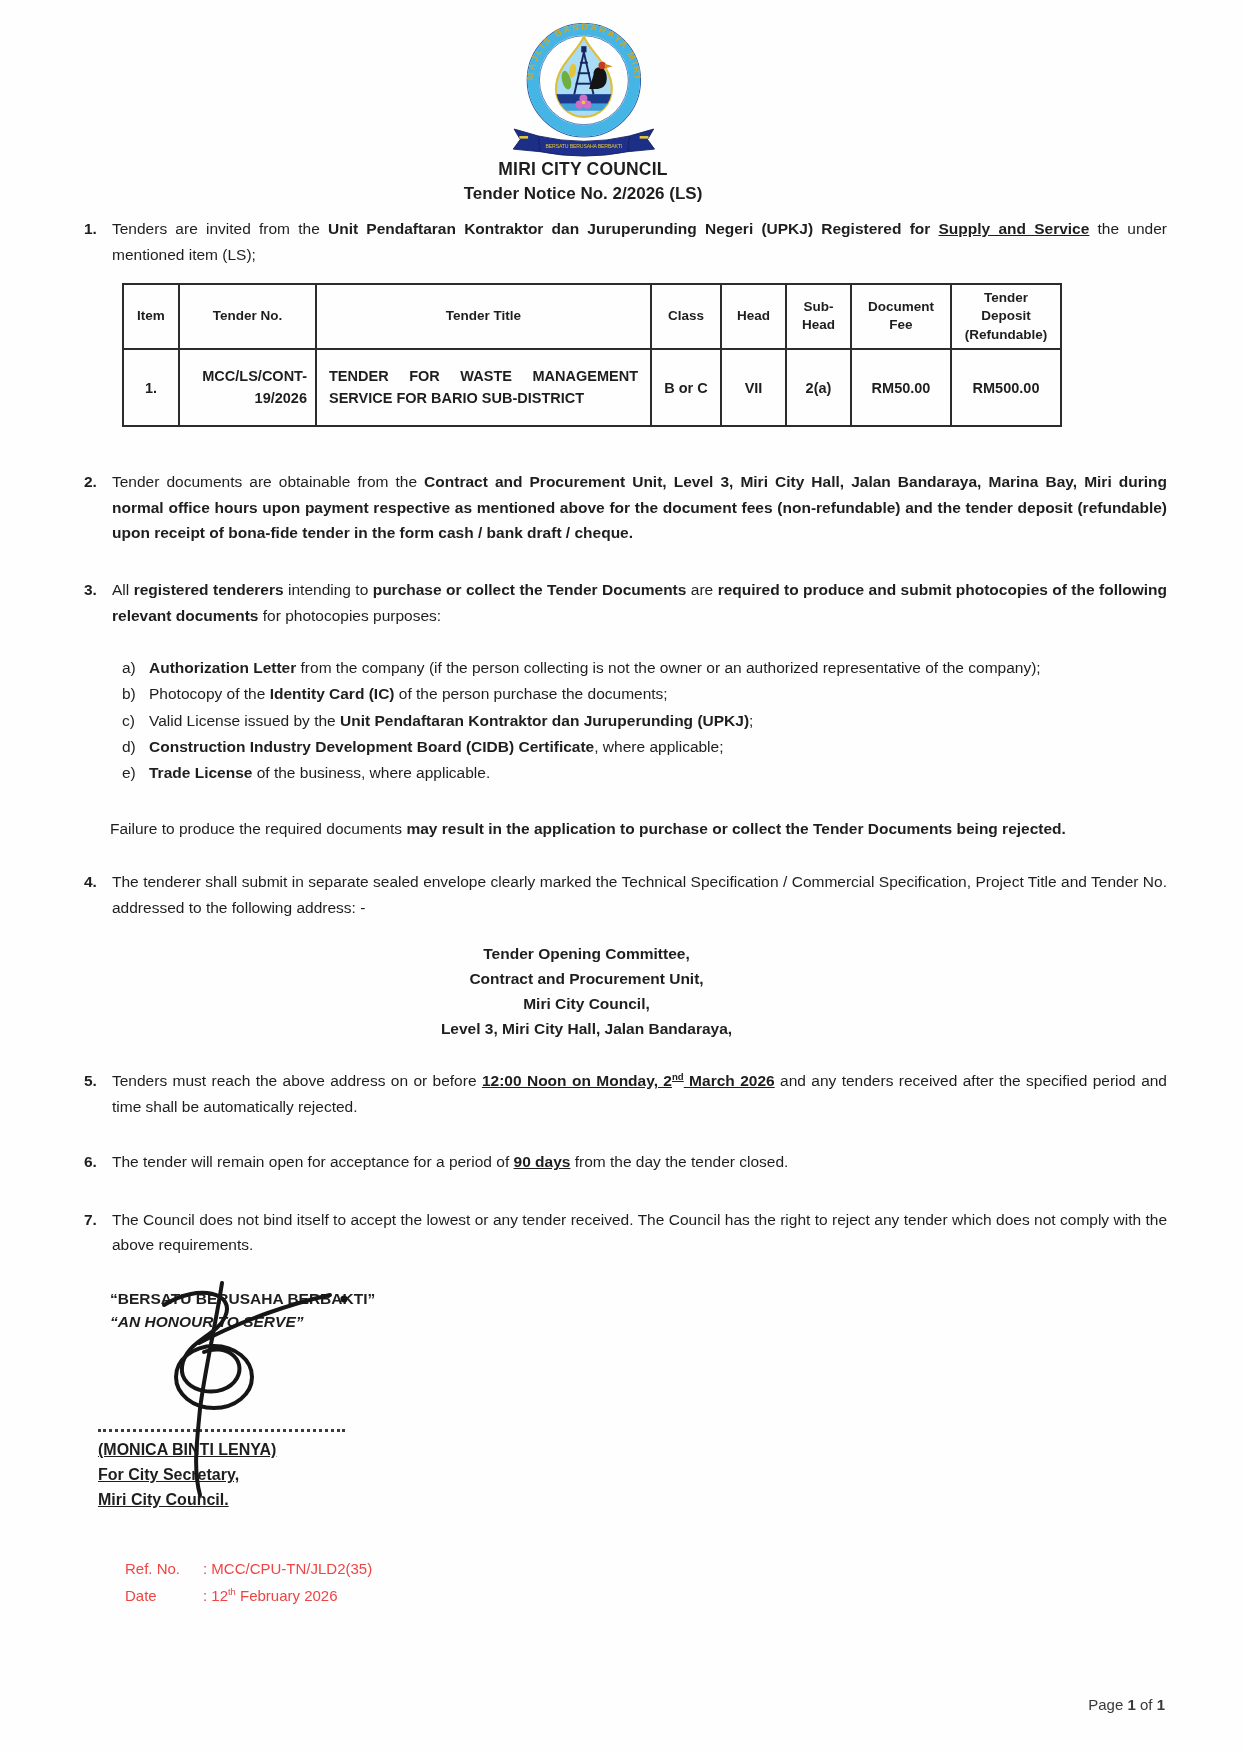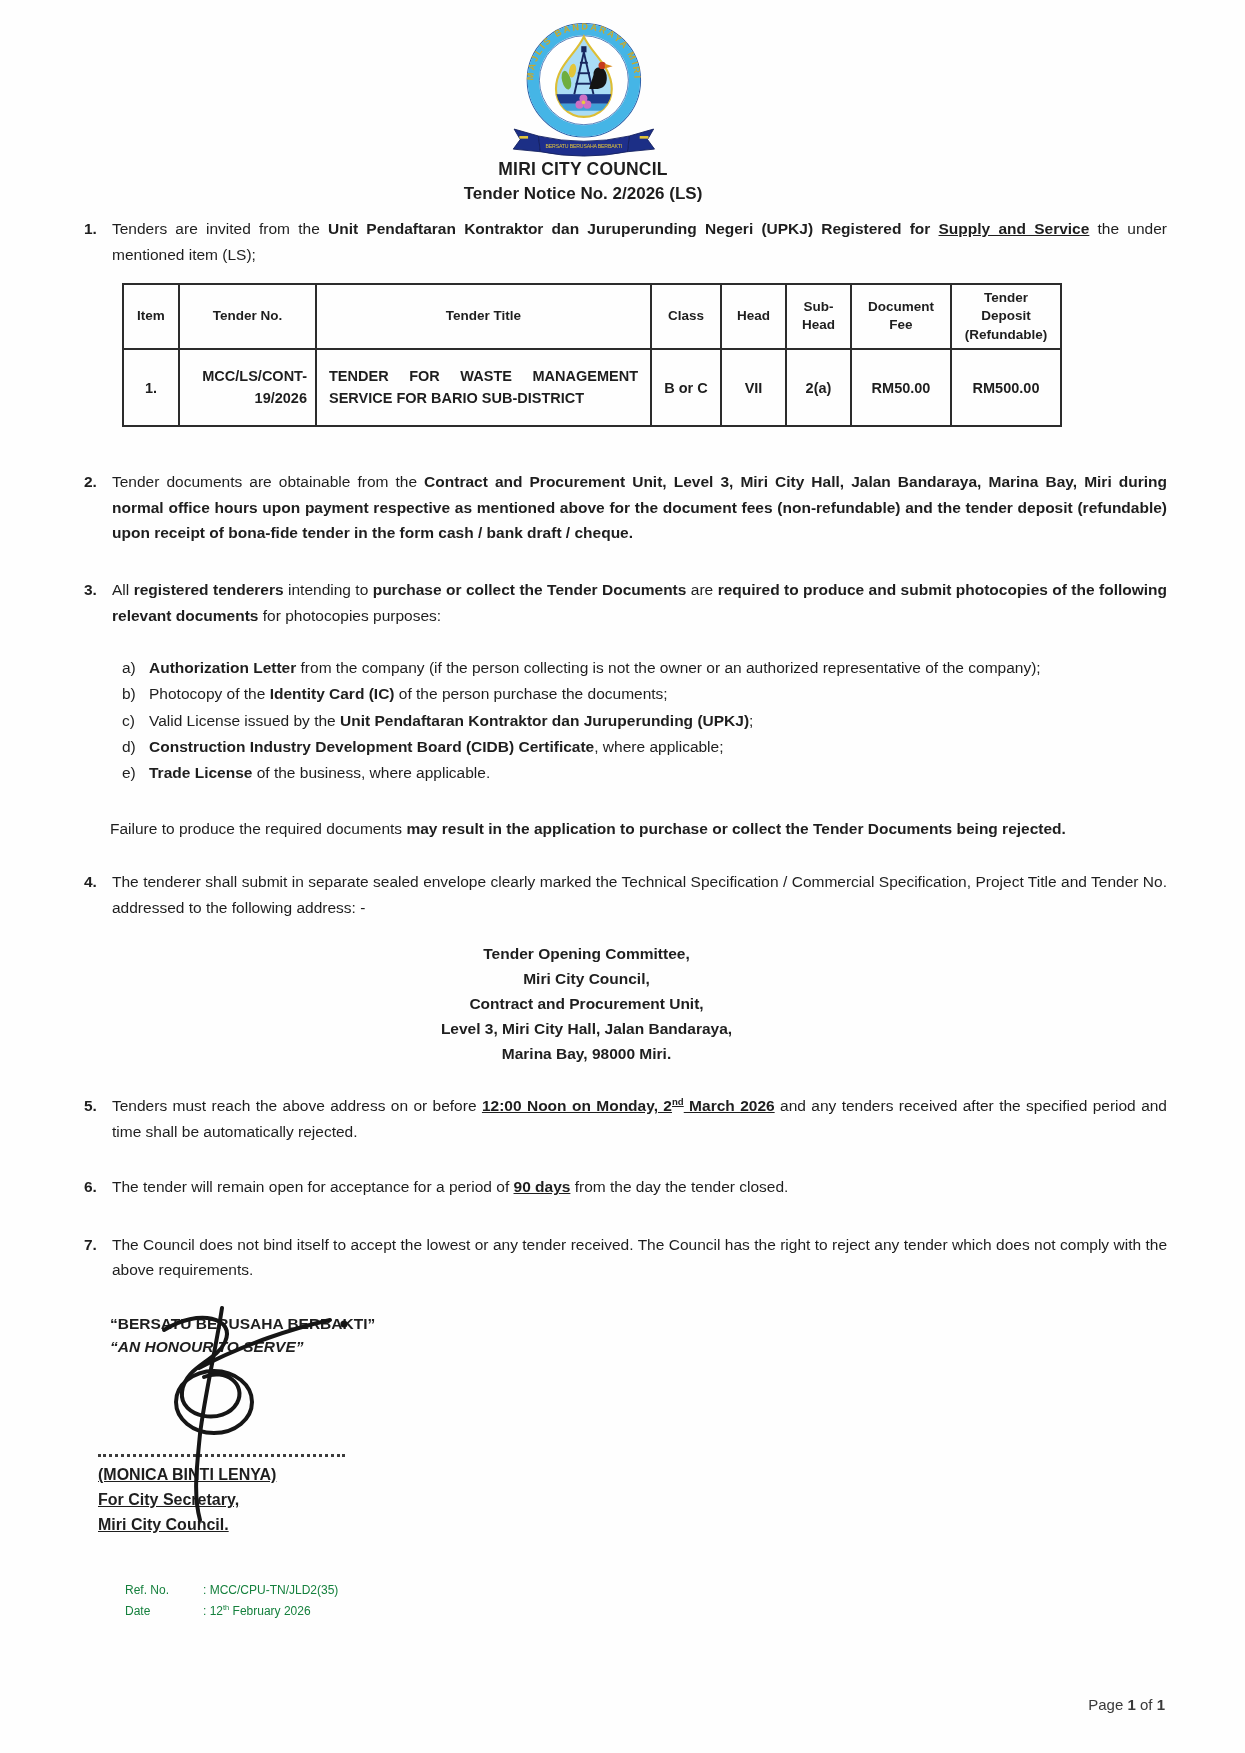--- a/index.html
+++ b/index.html
@@ -48,21 +48,21 @@
 
   .motto { margin-left:26px; margin-top:29px; font-size:15.5px; font-weight:700; line-height:1.5; }
 
   
   .sig-zone { position:relative; margin-left:14px; padding-top:96px;text-decoration:underline; }
   .sig-svg { position:absolute; left:6px; top:-52px; }
   .dotted-line { width:247px; height:0; border-bottom:3px dotted #3c3c3c; margin-bottom:6px; }
   .sig-name, .sig-title, .sig-org { font-weight:700; font-size:16px; line-height:1.55; }
 
   
-  .ref-block { margin-left:41px; margin-top:42px; font-size:12px; color:#15803d; line-height:1.8; }
+  .ref-block { margin-left:41px; margin-top:42px; font-size:15px; color:#ef4444; line-height:1.8; }
   .ref-row { display:flex; }
   .ref-label { flex:0 0 78px; }
 
   .page-footer { position:absolute; right:80px; bottom:40px; font-size:15px; color:#3a3a3a; }
 </style>
 </head>
 <body>
 
 <div class="page">
 
@@ -206,24 +206,23 @@
 
   <div class="failure-note"><span>Failure to produce the required documents </span><span class="b">may result in the application to purchase or collect the Tender Documents being rejected.</span></div>
 
   <div class="item" style="margin-top:28px;">
     <div class="num">4.</div>
     <div class="body"><span>The tenderer shall submit in separate sealed envelope clearly marked the Technical Specification / Commercial Specification, Project Title and Tender No. addressed to the following address: -</span></div>
   </div>
 
   <div class="address-block">
     <div>Tender Opening Committee,</div>
+    <div>Contract and Procurement Unit,</div>
     <div>Miri City Council,</div>
-    <div>Contract and Procurement Unit,</div>
     <div>Level 3, Miri City Hall, Jalan Bandaraya,</div>
-    <div>Marina Bay, 98000 Miri.</div>
   </div>
 
   <div class="item" style="margin-top:27px;">
     <div class="num">5.</div>
     <div class="body"><span>Tenders must reach the above address on or before </span><span class="b u">12:00 Noon on Monday, 2</span><sup class="b u">nd</sup><span class="b u"> March 2026</span><span> and any tenders received after the specified period and time shall be automatically rejected.</span></div>
   </div>
 
   <div class="item" style="margin-top:30px;">
     <div class="num">6.</div>
     <div class="body"><span>The tender will remain open for acceptance for a period of </span><span class="b u">90 days</span><span> from the day the tender closed.</span></div>

